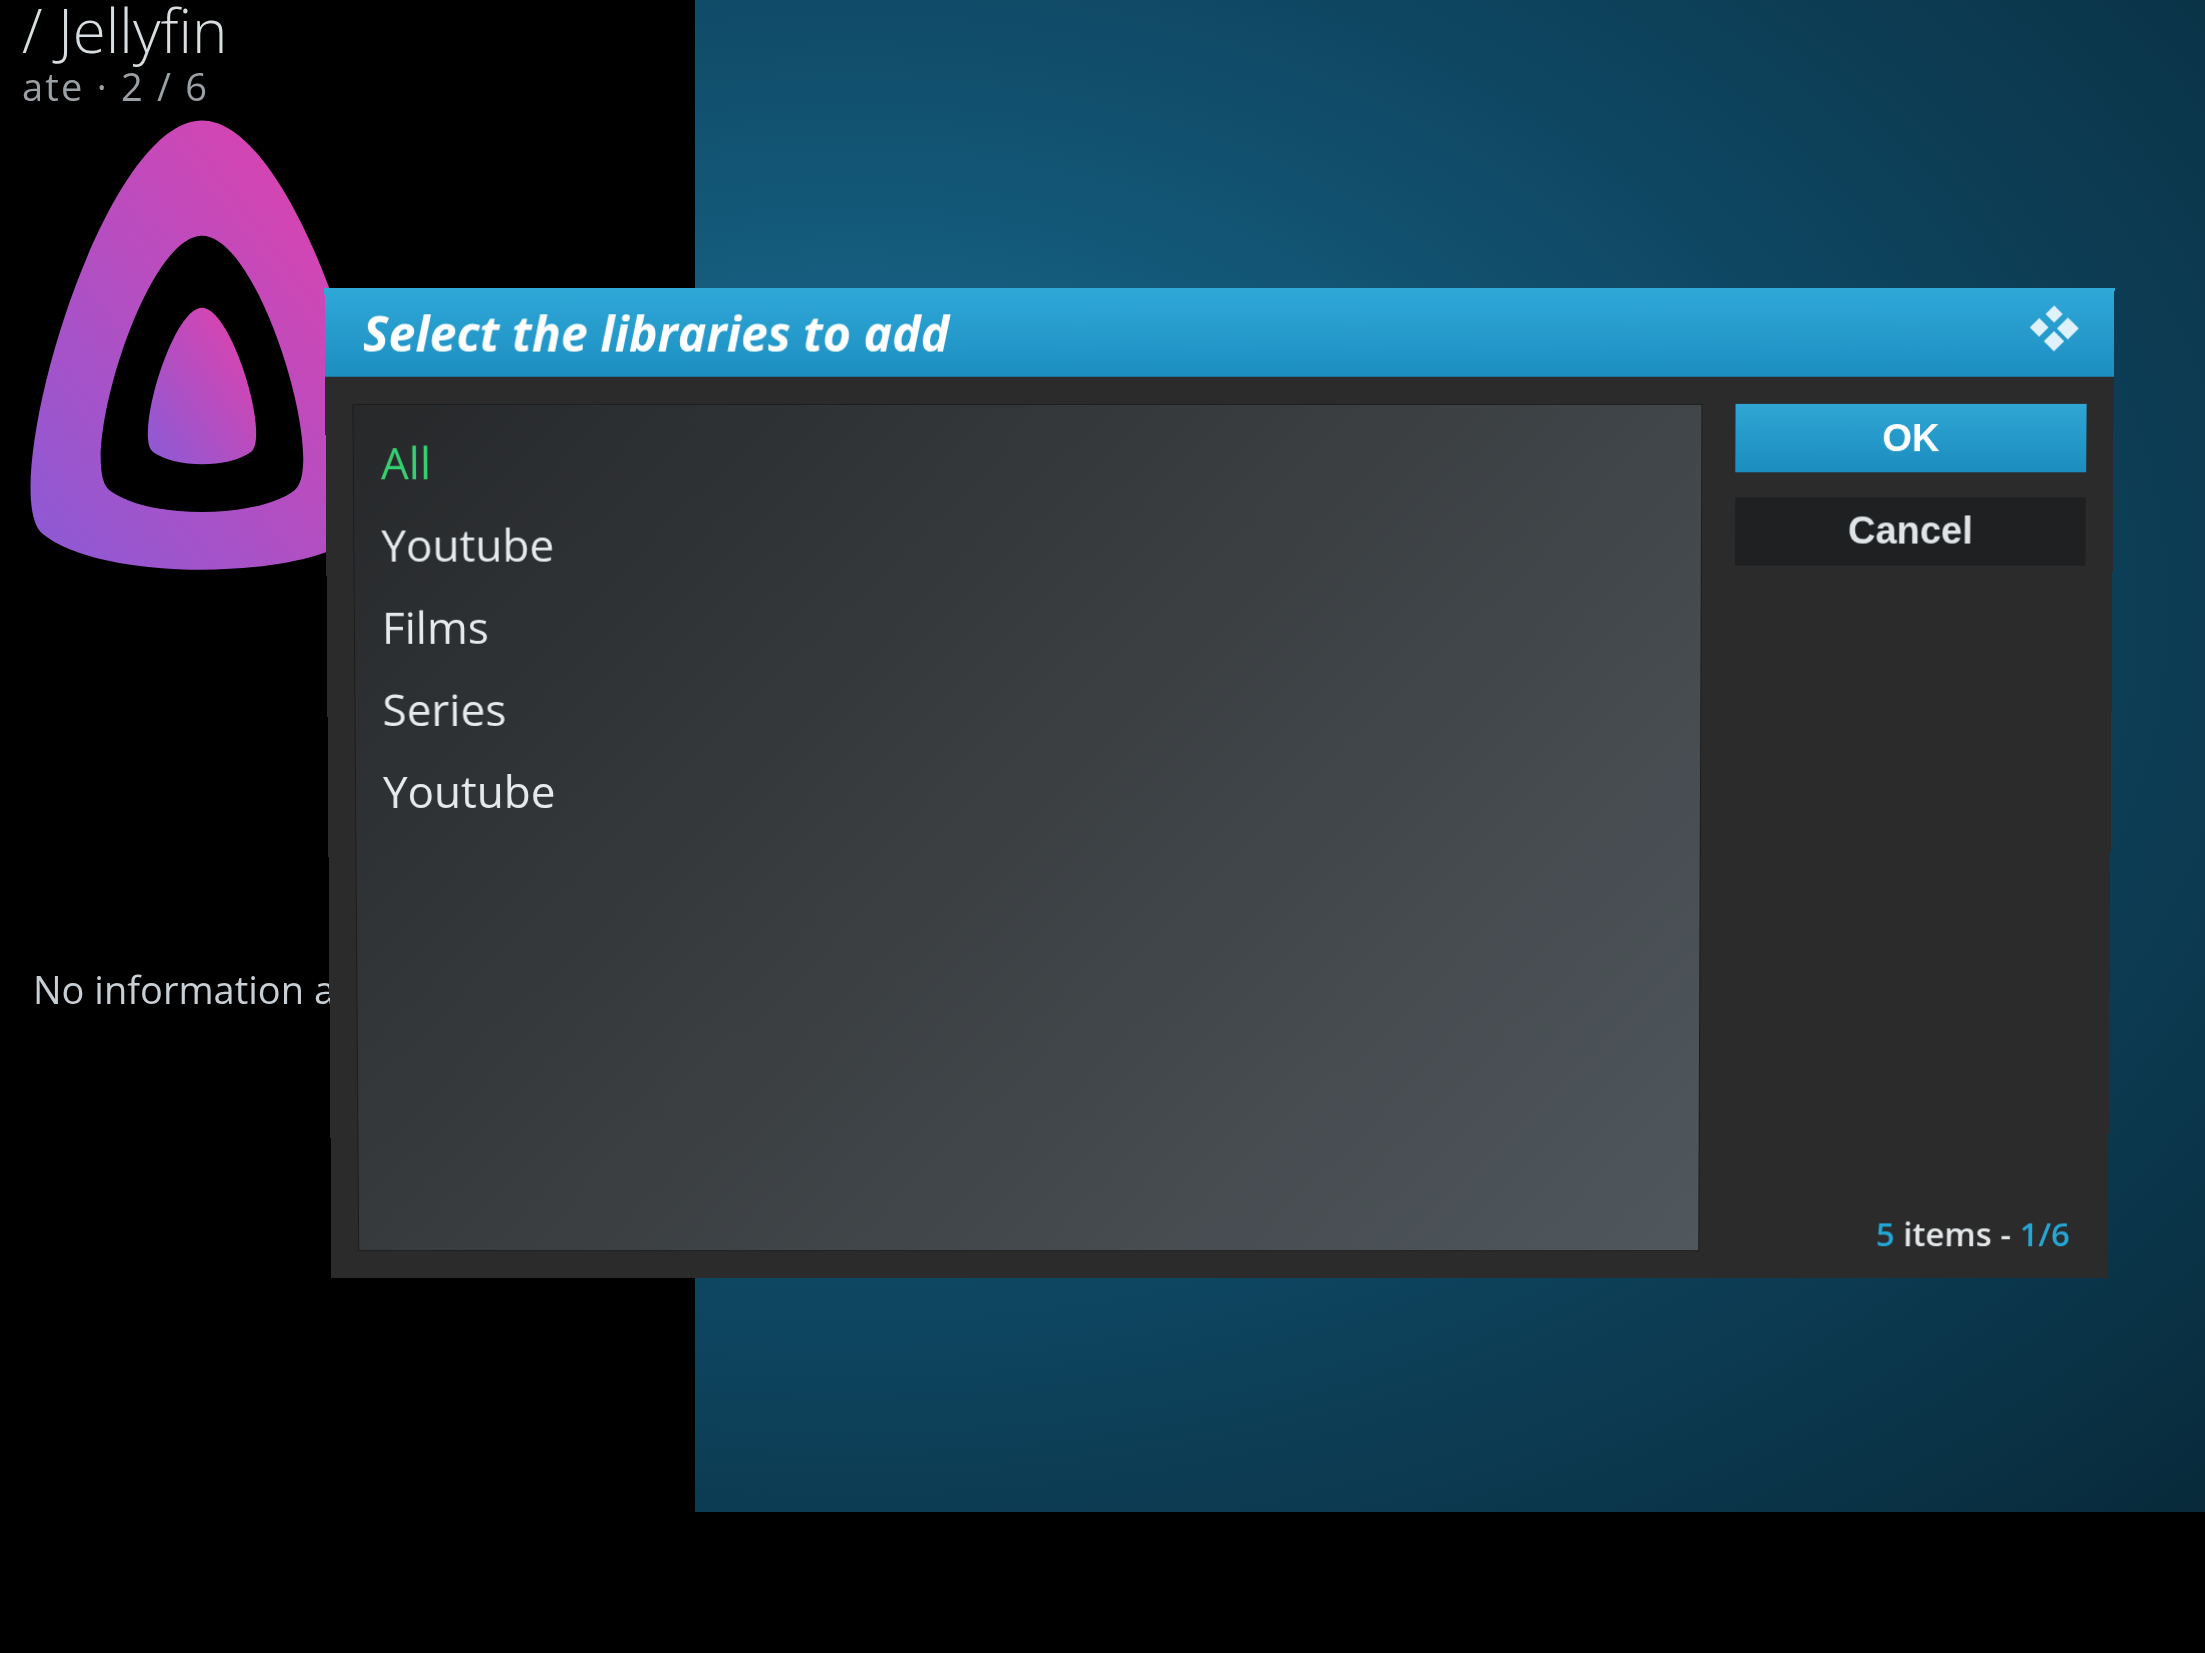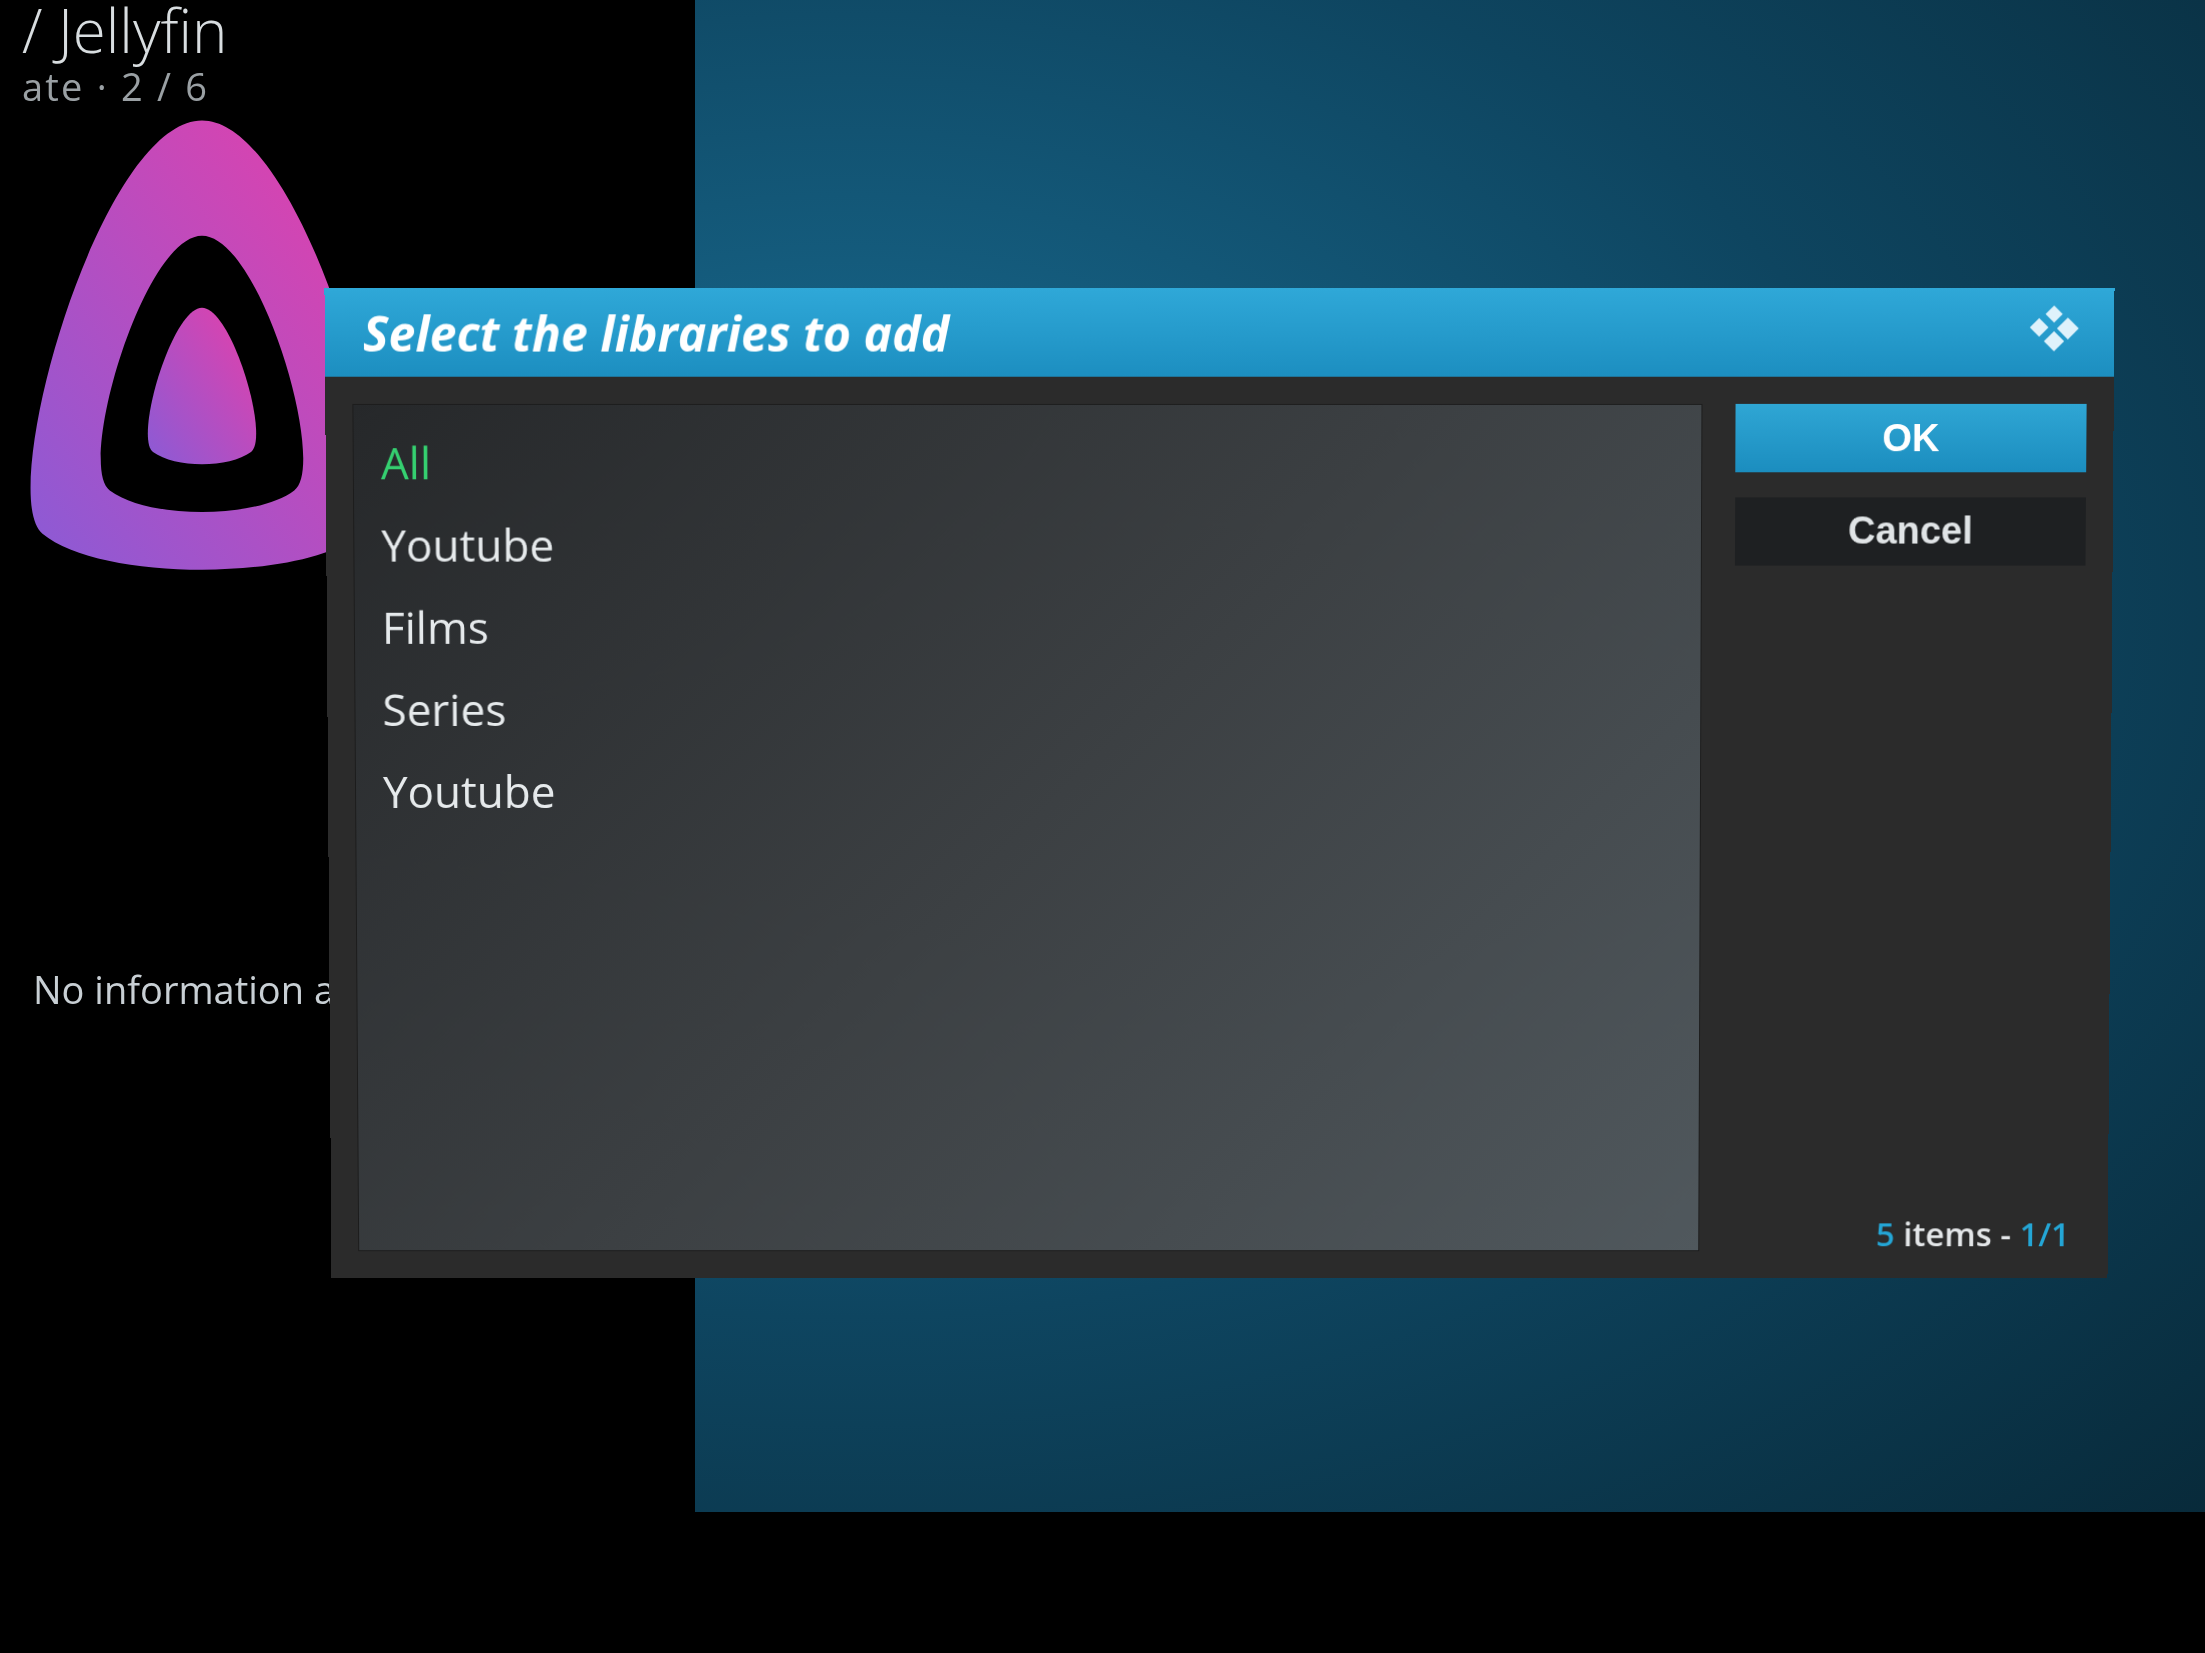--- a/index.html
+++ b/index.html
@@ -188,17 +188,17 @@
       <div class="list-item">Series</div>
       <div class="list-item">Youtube</div>
     </div>
 
     <div class="action-pane">
       <button class="btn btn-primary">OK</button>
       <button class="btn btn-secondary">Cancel</button>
     </div>
 
     <div class="status-footer">
-      <span class="count">5</span><span> items - </span><span class="page">1/1</span>
+      <span class="count">5</span><span> items - </span><span class="page">1/6</span>
     </div>
   </div>
 </div>
 
 
 </body></html>

